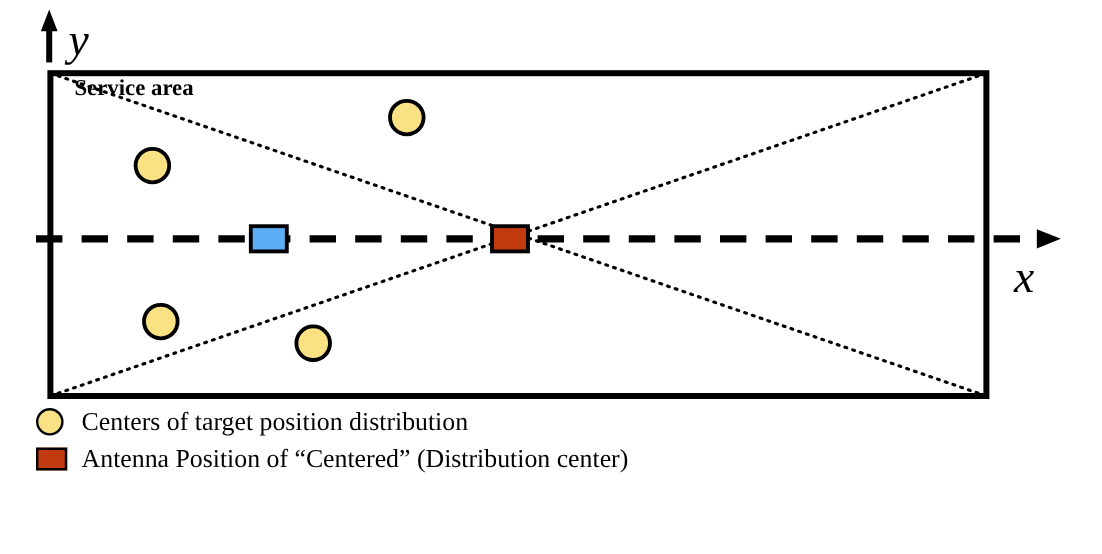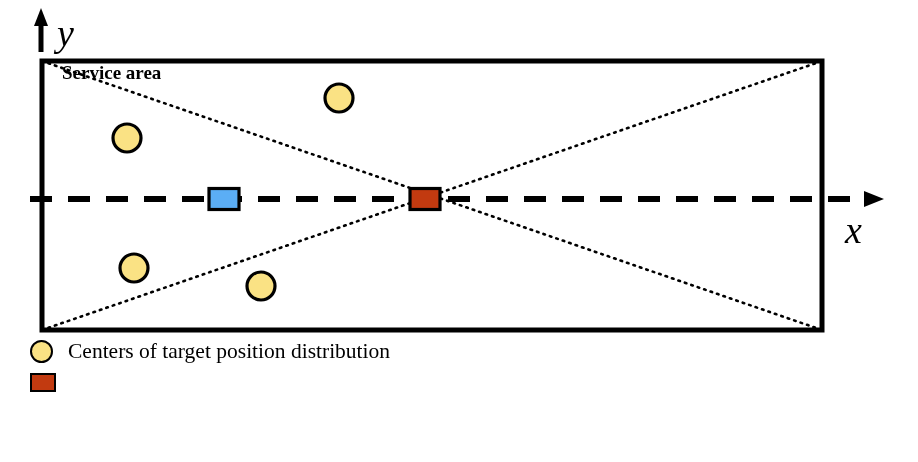--- a/index.html
+++ b/index.html
@@ -121,17 +121,18 @@
         <span class="swatch-circle" style="background:#FAE284;"></span>
       </span>
       <span class="legend-text">Centers of target position distribution</span>
     </div>
 
 
     <div class="legend-row">
       <span class="legend-swatch-wrap">
         <span class="swatch-rect" style="background:#C23A10;"></span>
       </span>
+      <span class="legend-text">Antenna Position of “Centered” (Distribution center)</span>
     </div>
 
   </div>
 
 </div>
 
 </body></html>

